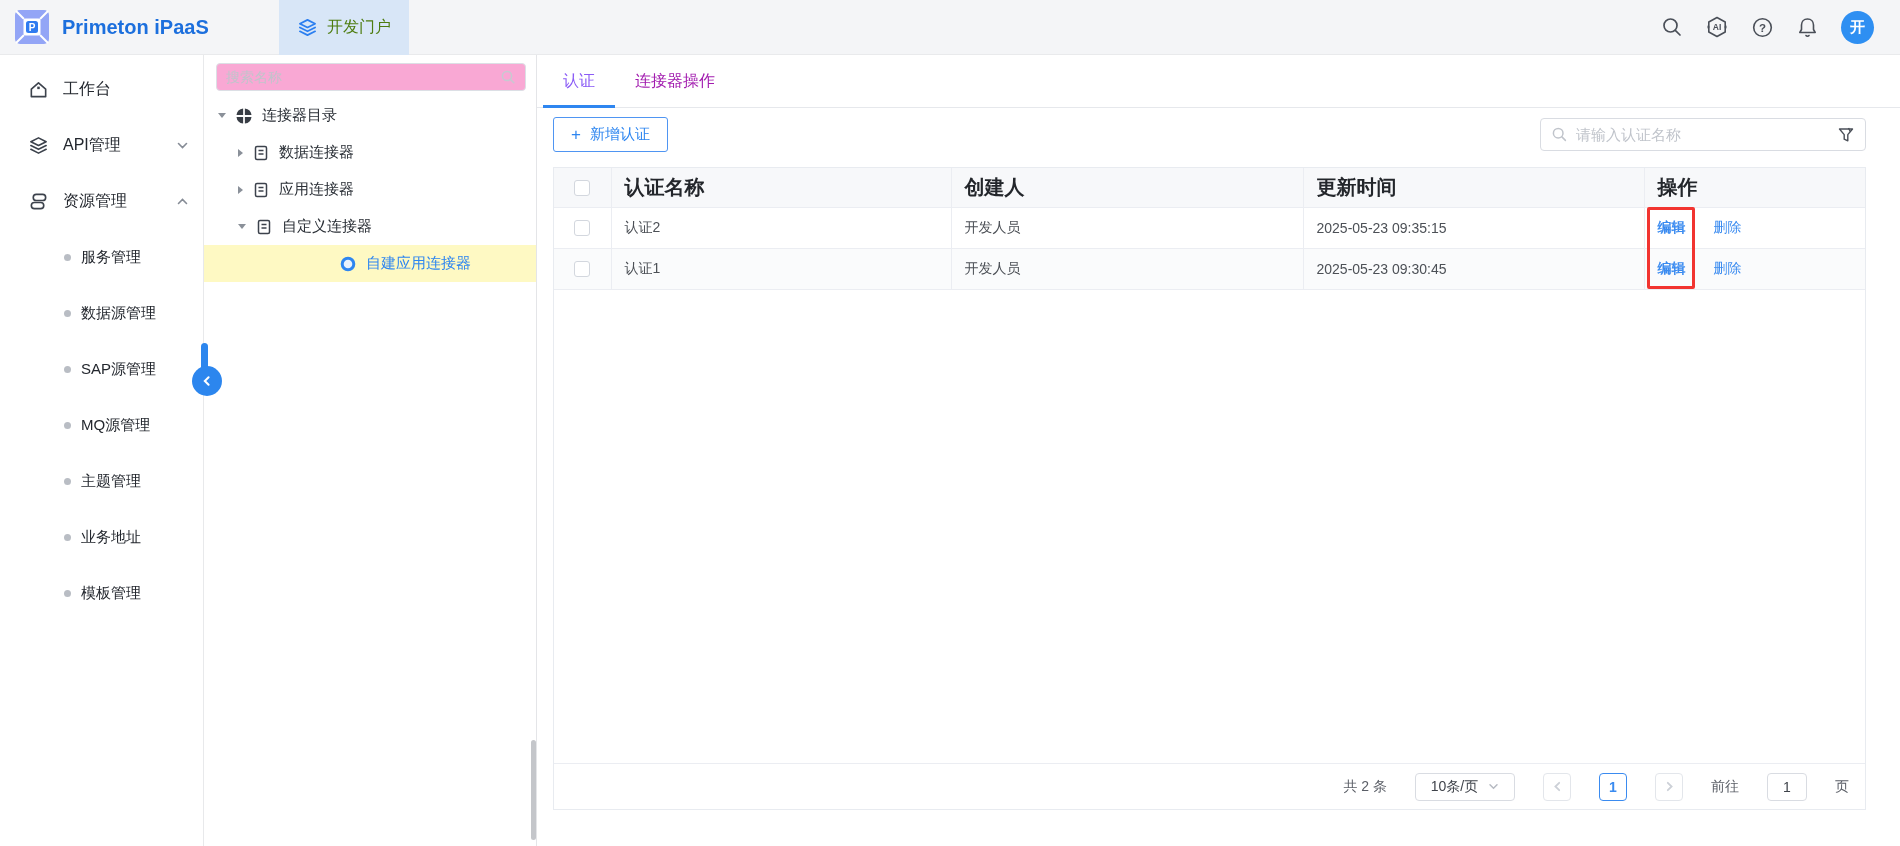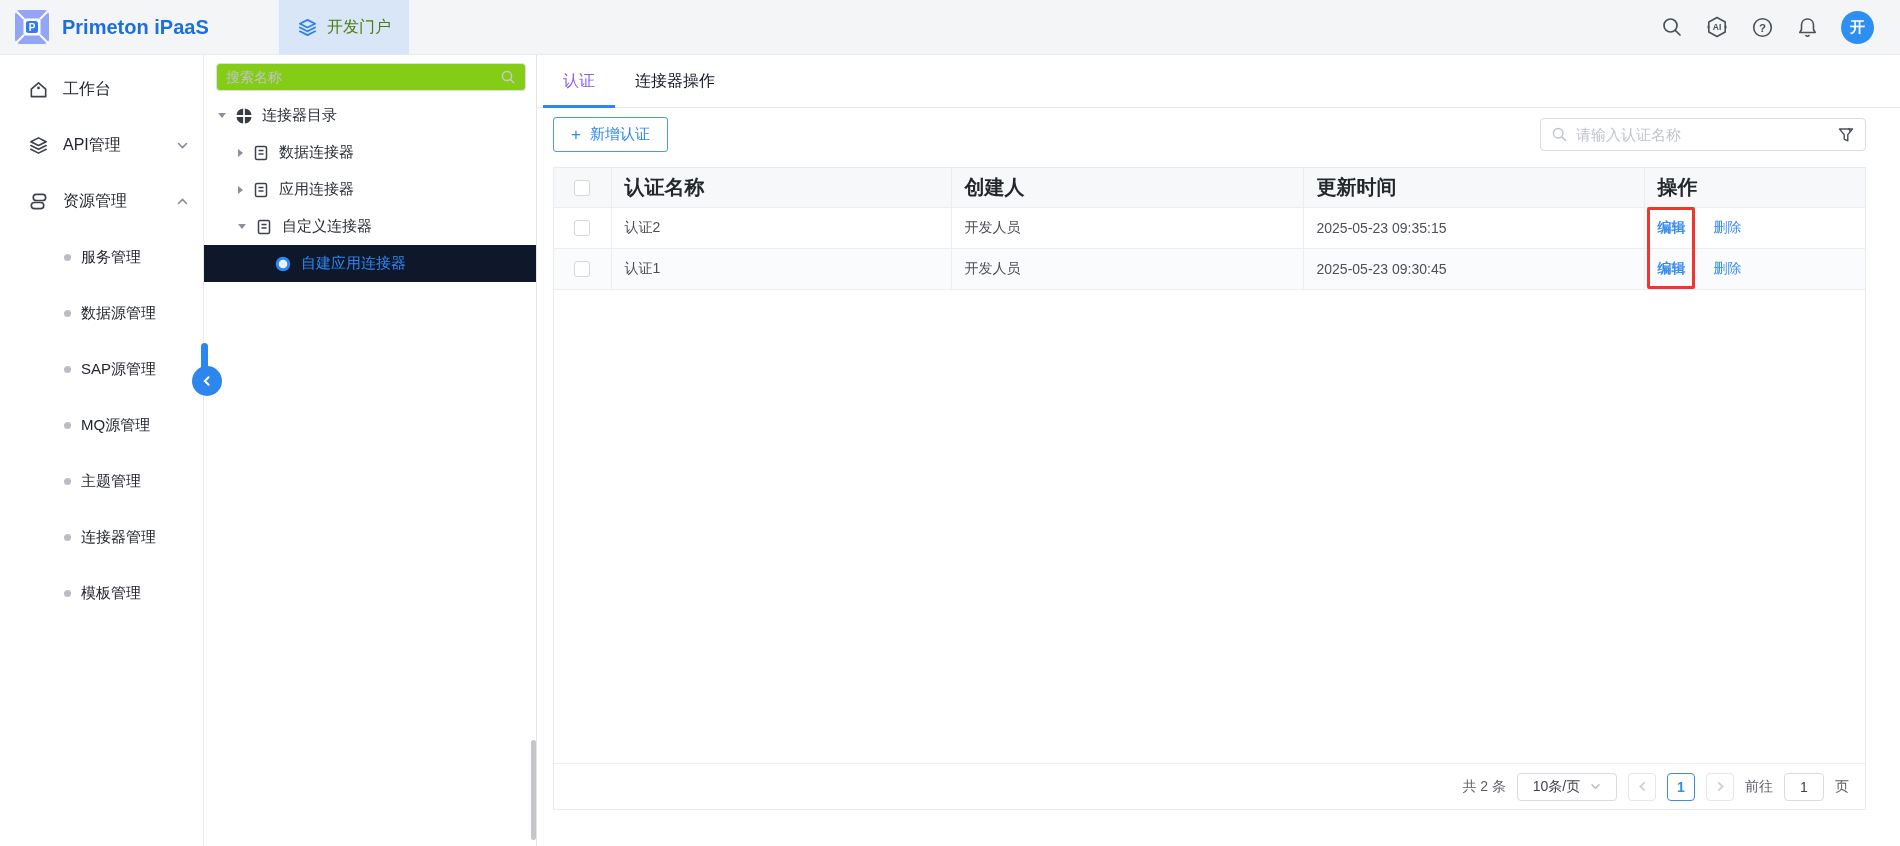--- a/index.html
+++ b/index.html
@@ -28,37 +28,37 @@
   .sub-dot { width:7px; height:7px; border-radius:50%; background:#b9bdc4; flex:none; }
   .sub-item.active .sub-pill { background:#d8e9fb; color:#2e86f0; }
   .sub-item.active .sub-dot { background:#2e86f0; }
 
   
   .collapse-bar { position:absolute; left:201px; top:343px; width:7px; height:42px; border-radius:4px; background:#2c86ee; z-index:20; }
   .collapse-knob { position:absolute; left:192px; top:366px; width:30px; height:30px; border-radius:50%; background:#2c86ee; z-index:21; display:flex; align-items:center; justify-content:center; cursor:pointer; }
 
   
   .treepanel { width:333px; flex:none; border-right:1px solid #e4e5e8; padding-top:8px; position:relative; background:#fff; }
-  .tree-search { margin:0 10px 0 12px; height:28px; border:1px solid #dcdfe5; border-radius:4px; display:flex; align-items:center; padding:0 9px; gap:6px; background:#84cc16; }
+  .tree-search { margin:0 10px 0 12px; height:28px; border:1px solid #dcdfe5; border-radius:4px; display:flex; align-items:center; padding:0 9px; gap:6px; background:#f9a8d4; }
   .tree-search input { flex:1; border:none; outline:none; font-size:14px; color:#333; background:transparent; font-family:inherit; }
   .tree-search input::placeholder { color:#c0c4cb; }
   .tree-list { margin-top:6px; }
   .tree-row { height:37px; display:flex; align-items:center; gap:9px; font-size:15px; color:#2a2f36; cursor:pointer; }
   .tree-row.lvl1 { padding-left:14px;font-family:Liberation Mono, monospace; }
   .tree-row.lvl2 { padding-left:34px; }
   .tree-row.leaf { padding-left:70px; }
-  .tree-row.selected { background:#0f172a; color:#2e86f0; }
+  .tree-row.selected { background:#fef9c3; color:#2e86f0;justify-content:center; }
   .arr-exp { width:0; height:0; border-top:5px solid #8a9099; border-left:4px solid transparent; border-right:4px solid transparent; flex:none; }
   .arr-col { width:0; height:0; border-left:5px solid #8a9099; border-top:4px solid transparent; border-bottom:4px solid transparent; flex:none; }
   .tree-scrollthumb { position:absolute; right:0; top:685px; width:5px; height:100px; background:#c4c6ca; border-radius:3px; }
 
   
   .main { flex:1; display:flex; flex-direction:column; background:#fff; min-width:0; }
   .tabbar { height:53px; flex:none; border-bottom:1px solid #e6e8ec; display:flex; padding-left:6px; }
-  .tab { padding:0 20px; display:flex; align-items:center; font-size:16px; color:#0f172a; position:relative; cursor:pointer; }
+  .tab { padding:0 20px; display:flex; align-items:center; font-size:16px; color:#a21caf; position:relative; cursor:pointer; }
   .tab.active { color:#8b5cf6; }
   .tab.active::after { content:""; position:absolute; left:0; right:0; bottom:-1px; height:3px; background:#2e86f0; }
 
   .toolbar { flex:none; display:flex; align-items:center; margin:9px 34px 0 16px; }
   .add-btn { height:35px; padding:0 17px; border:1px solid #4f95f2; color:#2e86f0; background:#fff; border-radius:3px; font-size:15px; display:flex; align-items:center; gap:9px; cursor:pointer; font-family:inherit; }
   .plus { font-size:17px; line-height:1; }
   .name-search { margin-left:auto; width:326px; height:33px; border:1px solid #d9dce2; border-radius:4px; display:flex; align-items:center; padding:0 10px; gap:8px; background:#fff; }
   .name-search input { flex:1; border:none; outline:none; font-size:15px; color:#333; background:transparent; font-family:inherit; }
   .name-search input::placeholder { color:#c0c4cb; }
 
@@ -69,21 +69,21 @@
   th { background:#f7f8fa; height:39px; font-size:20px; font-weight:bold; color:#23262b; }
   td { height:41px; font-size:14px; color:#4c5056; background:#fff; }
   tr.striped td { background:#fafbfc; }
   .cb-cell { text-align:center; padding:0; }
   .checkbox { width:16px; height:16px; border:1px solid #d3d7de; border-radius:3px; background:#fff; display:inline-block; vertical-align:middle; cursor:pointer; }
   .link { color:#3a8bf0; cursor:pointer; text-decoration:none; }
   .link.edit { margin-right:28px;font-weight:bold; }
   .table-filler { flex:1; }
   .annotation-box { position:absolute; left:1093px; top:39px; width:48px; height:82px; border:3px solid #f23430; border-radius:2px; pointer-events:none; z-index:10; }
 
-  .pagination { flex:none; height:46px; border-top:1px solid #ebedf2; display:flex; align-items:center; justify-content:flex-end; gap:11px; padding-right:16px; font-size:14px; color:#5a5e66; }
+  .pagination { flex:none; height:46px; border-top:1px solid #ebedf2; display:flex; align-items:center; justify-content:flex-end; gap:28px; padding-right:16px; font-size:14px; color:#5a5e66; }
   .pg-select { width:100px; height:28px; border:1px solid #d9dce2; border-radius:4px; display:flex; align-items:center; justify-content:center; gap:10px; color:#3f434a; cursor:pointer; background:#fff; }
   .pg-btn { width:28px; height:28px; border:1px solid #e3e6eb; border-radius:4px; display:flex; align-items:center; justify-content:center; background:#fff; cursor:default; }
   .pg-cur { width:28px; height:28px; border:1px solid #3a8bf0; border-radius:4px; display:flex; align-items:center; justify-content:center; color:#3a8bf0; font-weight:bold; background:#fff; cursor:pointer; }
   .pg-goto-input { width:40px; height:28px; border:1px solid #d9dce2; border-radius:4px; text-align:center; font-size:14px; color:#3f434a; outline:none; font-family:inherit; }
   svg { display:block; }
 </style>
 </head>
 <body>
 
 <div class="app">
@@ -209,21 +209,21 @@
       </div>
       <div class="sub-item">
         <div class="sub-pill">
             <span class="sub-dot"></span>
             <span>主题管理</span>
           </div>
       </div>
       <div class="sub-item">
         <div class="sub-pill">
             <span class="sub-dot"></span>
-            <span>连接器管理</span>
+            <span>业务地址</span>
           </div>
       </div>
       <div class="sub-item">
         <div class="sub-pill">
             <span class="sub-dot"></span>
             <span>模板管理</span>
           </div>
       </div>
     </div>
 

